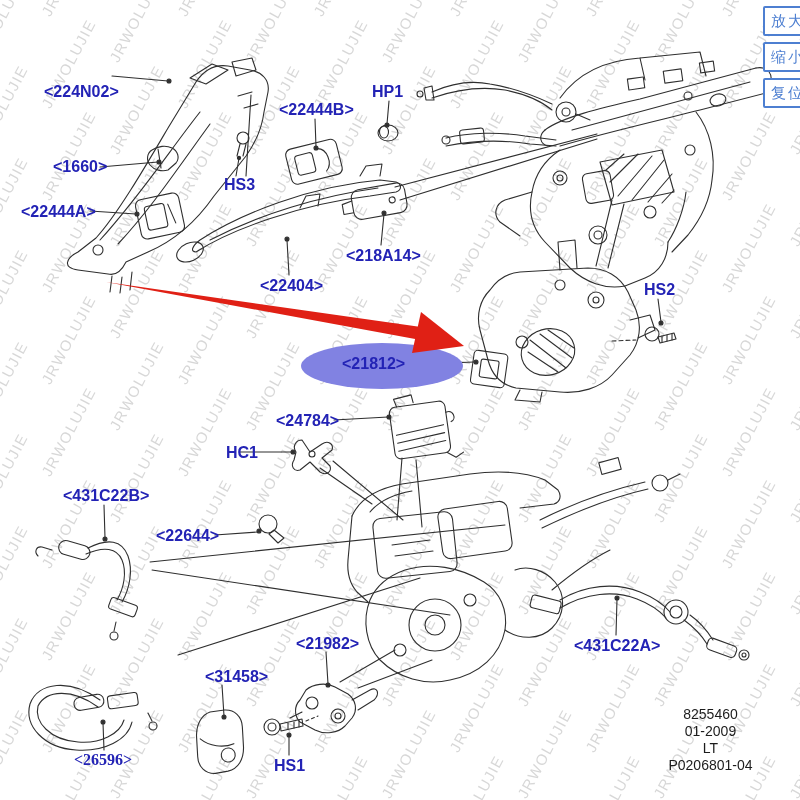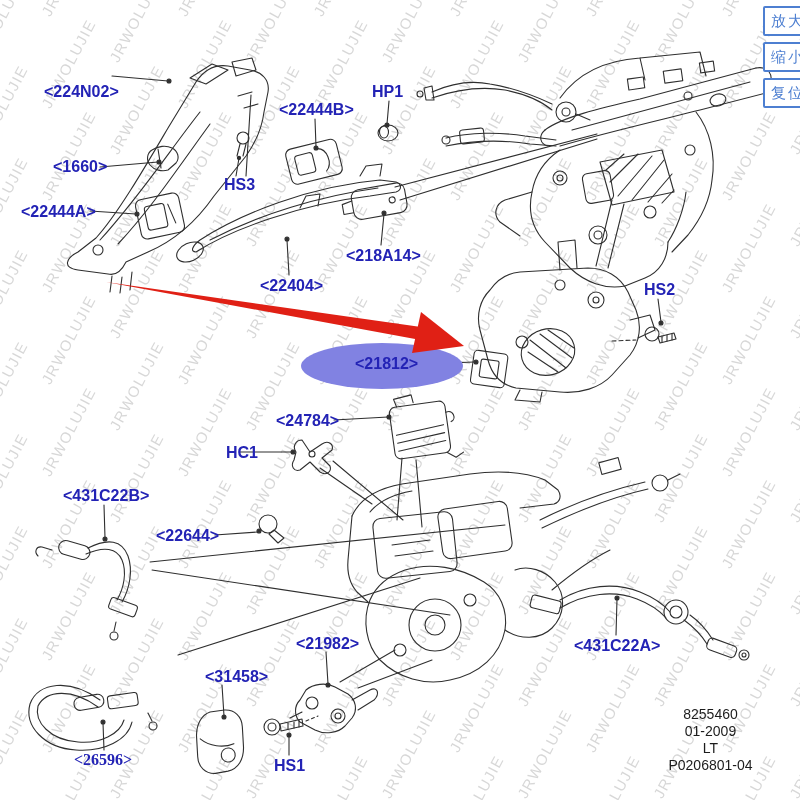--- a/index.html
+++ b/index.html
@@ -446,21 +446,21 @@
   <div id="labels">
       <div class="part-label" style="left: 44px; top: 84px;">&lt;224N02&gt;</div>
       <div class="part-label" style="left: 279px; top: 102px;">&lt;22444B&gt;</div>
       <div class="part-label" style="left: 372px; top: 84px;">HP1</div>
       <div class="part-label" style="left: 53px; top: 159px;">&lt;1660&gt;</div>
       <div class="part-label" style="left: 224px; top: 177px;">HS3</div>
       <div class="part-label" style="left: 21px; top: 204px;">&lt;22444A&gt;</div>
       <div class="part-label" style="left: 346px; top: 248px;">&lt;218A14&gt;</div>
       <div class="part-label" style="left: 260px; top: 278px;">&lt;22404&gt;</div>
       <div class="part-label" style="left: 644px; top: 282px;">HS2</div>
-      <div class="part-label" style="left: 355px; top: 356px; text-align: center;">&lt;21812&gt;</div>
+      <div class="part-label" style="left: 342px; top: 356px; text-align: center;">&lt;21812&gt;</div>
       <div class="part-label" style="left: 276px; top: 413px;">&lt;24784&gt;</div>
       <div class="part-label" style="left: 202px; top: 445px; margin-left: 24px;">HC1</div>
       <div class="part-label" style="left: 63px; top: 488px;">&lt;431C22B&gt;</div>
       <div class="part-label" style="left: 156px; top: 528px;">&lt;22644&gt;</div>
       <div class="part-label" style="left: 296px; top: 636px;">&lt;21982&gt;</div>
       <div class="part-label" style="left: 574px; top: 638px;">&lt;431C22A&gt;</div>
       <div class="part-label" style="left: 205px; top: 669px;">&lt;31458&gt;</div>
       <div class="part-label" style="left: 74px; top: 752px; font-family: Liberation Serif, serif;">&lt;26596&gt;</div>
       <div class="part-label" style="left: 274px; top: 758px;">HS1</div>
     </div>

